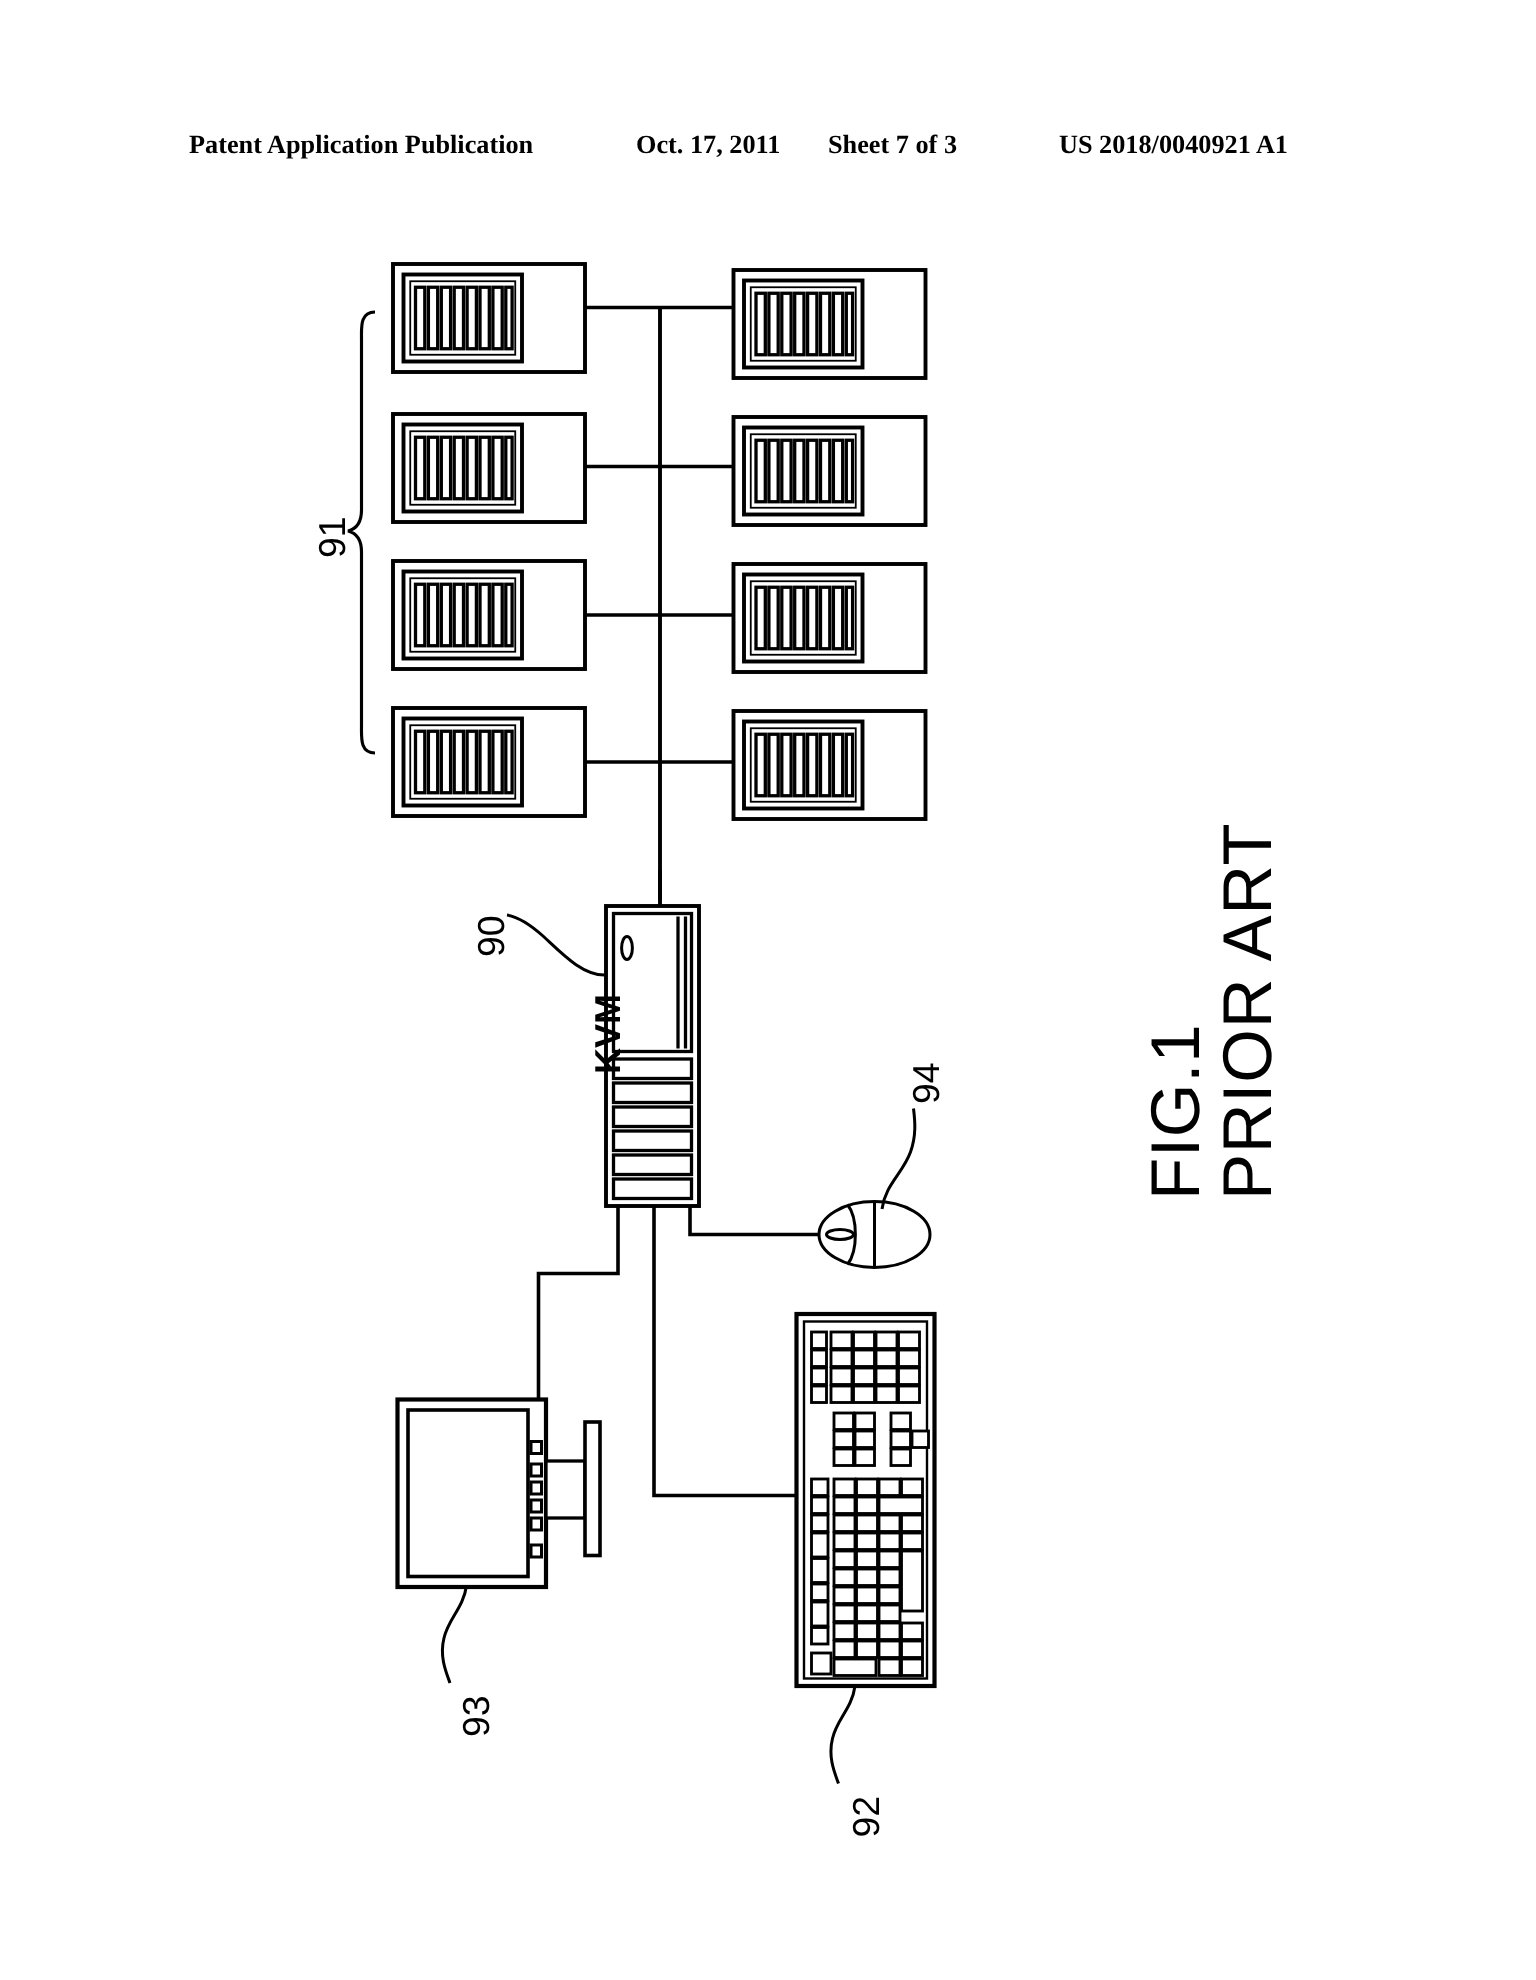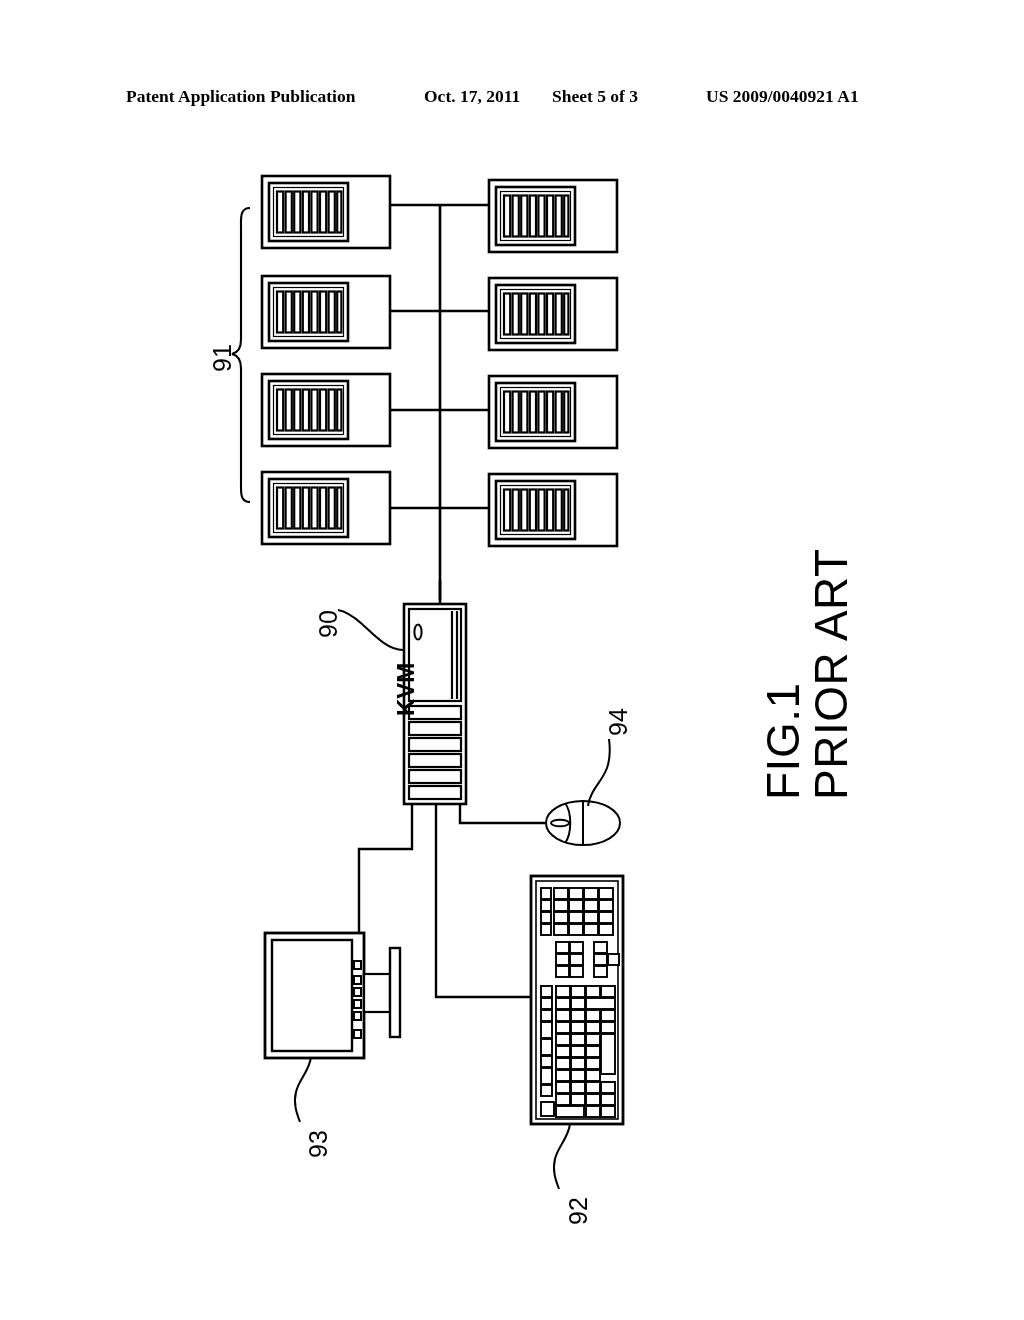--- a/index.html
+++ b/index.html
@@ -83,22 +83,22 @@
     color: #000;
     white-space: nowrap;
   }
 </style>
 </head>
 <body>
 
 <div id="page-header">
   <span class="hdr-seg" id="hdr-pub">Patent Application Publication</span>
   <span class="hdr-seg" id="hdr-date">Oct. 17, 2011</span>
-  <span class="hdr-seg" id="hdr-sheet">Sheet 5 of 3</span>
-  <span class="hdr-seg" id="hdr-docno">US 2009/0040921 A1</span>
+  <span class="hdr-seg" id="hdr-sheet">Sheet 7 of 3</span>
+  <span class="hdr-seg" id="hdr-docno">US 2018/0040921 A1</span>
 </div>
 
 <div id="figure">
 <svg width="1024" height="1320" viewBox="0 0 1024 1320" xmlns="http://www.w3.org/2000/svg">
 
   <defs>
 
     <g id="server-symbol">
       <rect x="0" y="0" width="128" height="72" fill="#fff" stroke="#000" stroke-width="2.6"></rect>
       <rect x="7" y="7" width="79" height="58" fill="#fff" stroke="#000" stroke-width="2.6"></rect>

